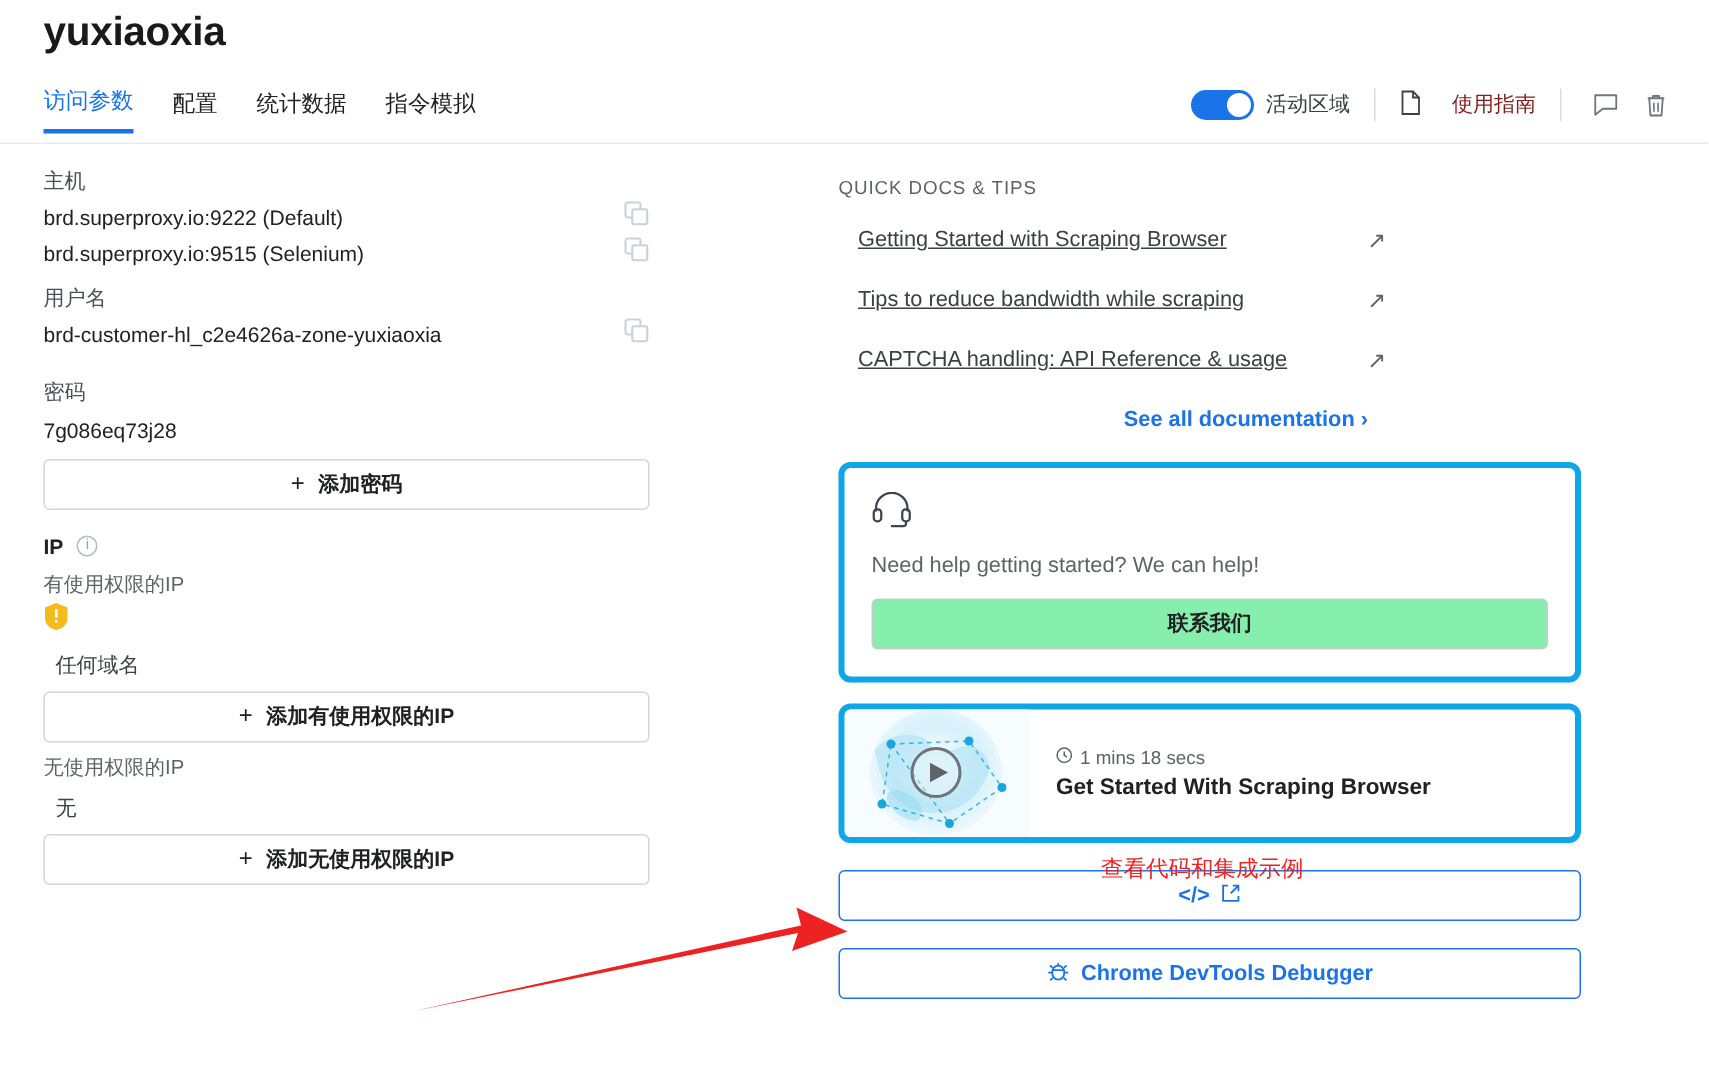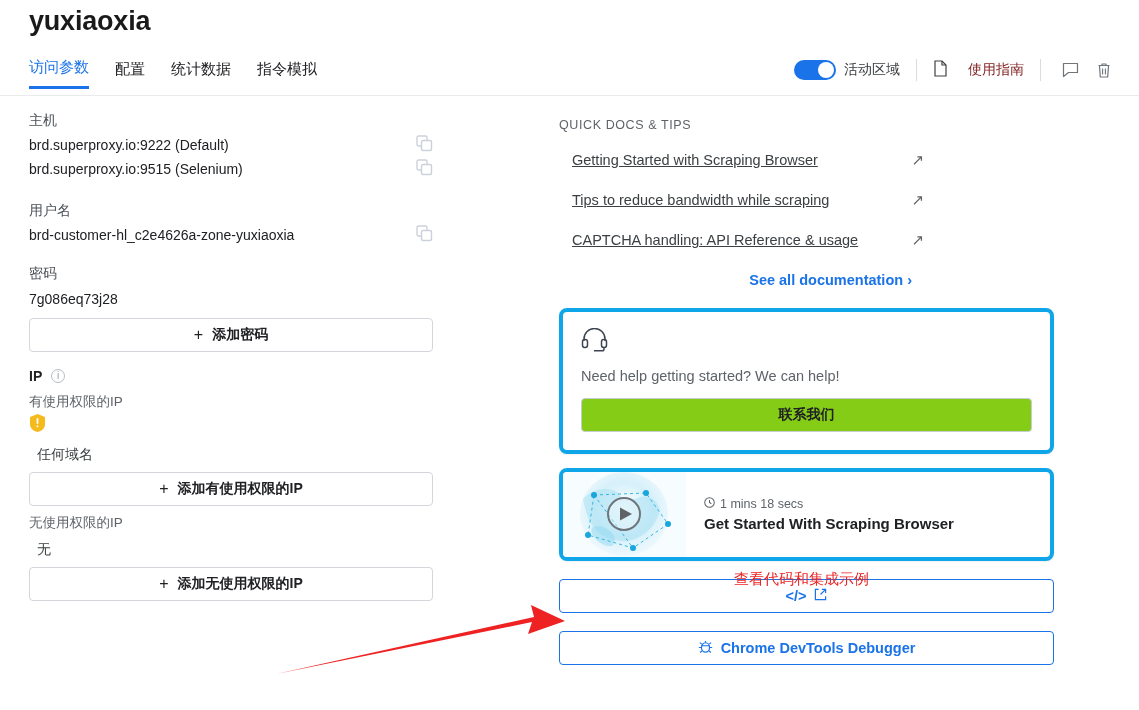--- a/index.html
+++ b/index.html
@@ -93,21 +93,21 @@
     font-size:14.5px; color:#1a73e8; font-weight:bold; cursor:pointer;
   }
 
   .card {
     border:4px solid #0ea5e9; border-radius:8px; background:#fff;
     box-shadow: 0 1px 2px rgba(60,64,67,.08);
   }
   .help-card { margin-top:20px; padding:16px 18px 18px 18px; }
   .help-text { font-size:14.5px; color:#5f6368; margin-top:12px; margin-bottom:14px; }
   .contact-btn {
-    width:100%; height:34px; border:1px solid #c7ccd1; border-radius:4px; background:#84cc16;
+    width:100%; height:34px; border:1px solid #c7ccd1; border-radius:4px; background:#86efac;
     font-size:14px; font-weight:bold; color:#202124; cursor:pointer;
     display:flex; align-items:center; justify-content:center;
   }
 
   .video-card { margin-top:14px; display:flex; align-items:center; height:93px; overflow:hidden; }
   .thumb { width:123px; height:91px; flex:none; position:relative; }
   .vid-meta { padding-left:18px; }
   .vid-dur { display:flex; align-items:center; gap:5px; font-size:12.5px; color:#5f6368; }
   .vid-title { font-size:15px; font-weight:bold; color:#202124; margin-top:4px; }
 
@@ -187,21 +187,21 @@
     <div class="value-row">
       <span class="field-value">brd.superproxy.io:9515 (Selenium)</span>
       <span class="copy-icon">
         <svg width="17" height="17" viewBox="0 0 17 17" fill="none">
           <rect x="1" y="1" width="10" height="10" rx="1.5" stroke="#c5cdd8" stroke-width="1.4"></rect>
           <rect x="5.5" y="5.5" width="10" height="10" rx="1.5" fill="#fff" stroke="#c5cdd8" stroke-width="1.4"></rect>
         </svg>
       </span>
     </div>
 
-    <div class="field-label" style="margin-top:21px">用户名</div>
+    <div class="field-label" style="margin-top:9px">用户名</div>
 
     <div class="value-row">
       <span class="field-value">brd-customer-hl_c2e4626a-zone-yuxiaoxia</span>
       <span class="copy-icon">
         <svg width="17" height="17" viewBox="0 0 17 17" fill="none">
           <rect x="1" y="1" width="10" height="10" rx="1.5" stroke="#c5cdd8" stroke-width="1.4"></rect>
           <rect x="5.5" y="5.5" width="10" height="10" rx="1.5" fill="#fff" stroke="#c5cdd8" stroke-width="1.4"></rect>
         </svg>
       </span>
     </div>

